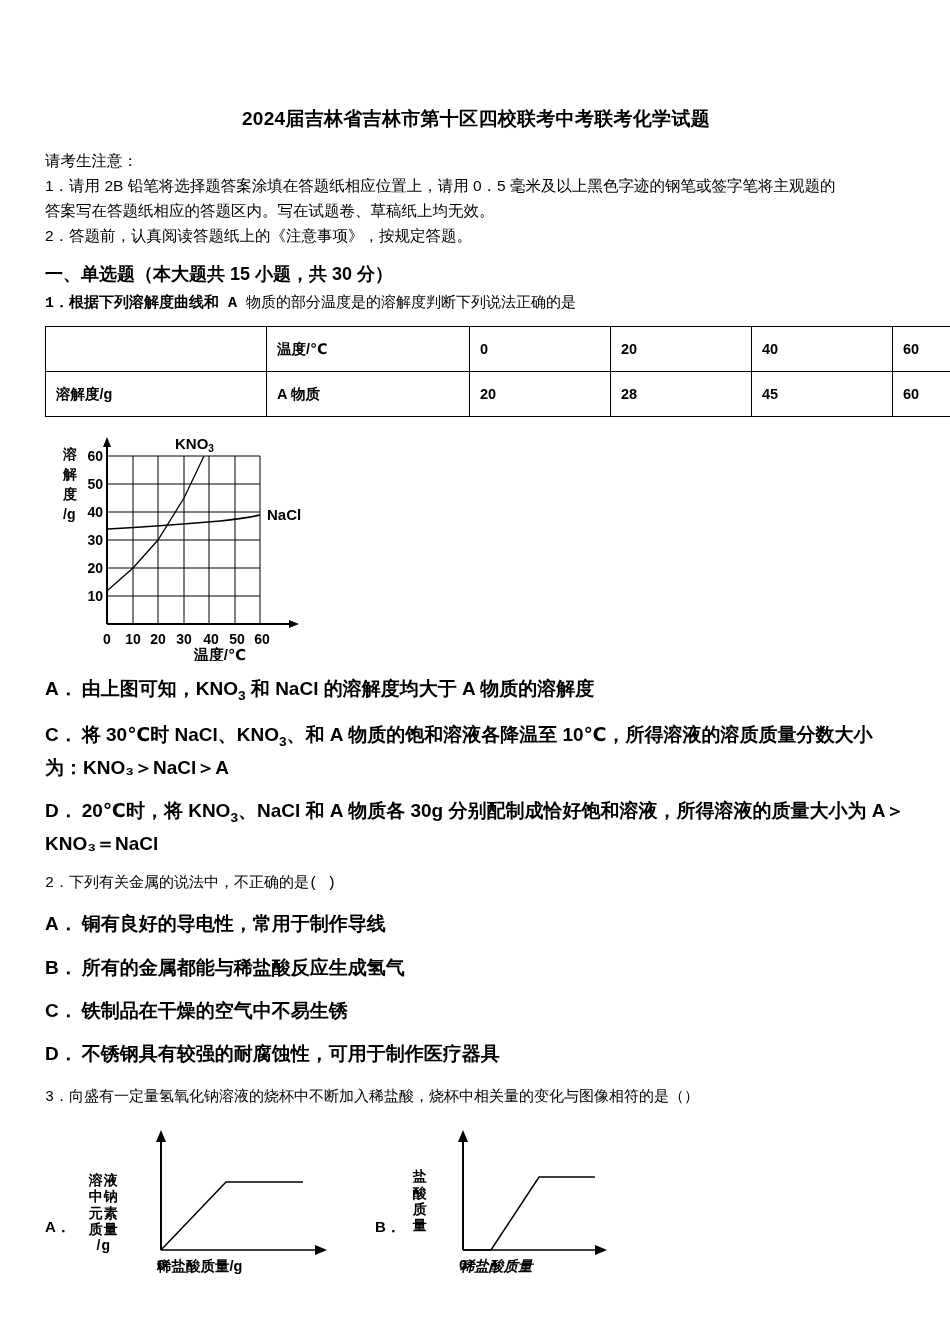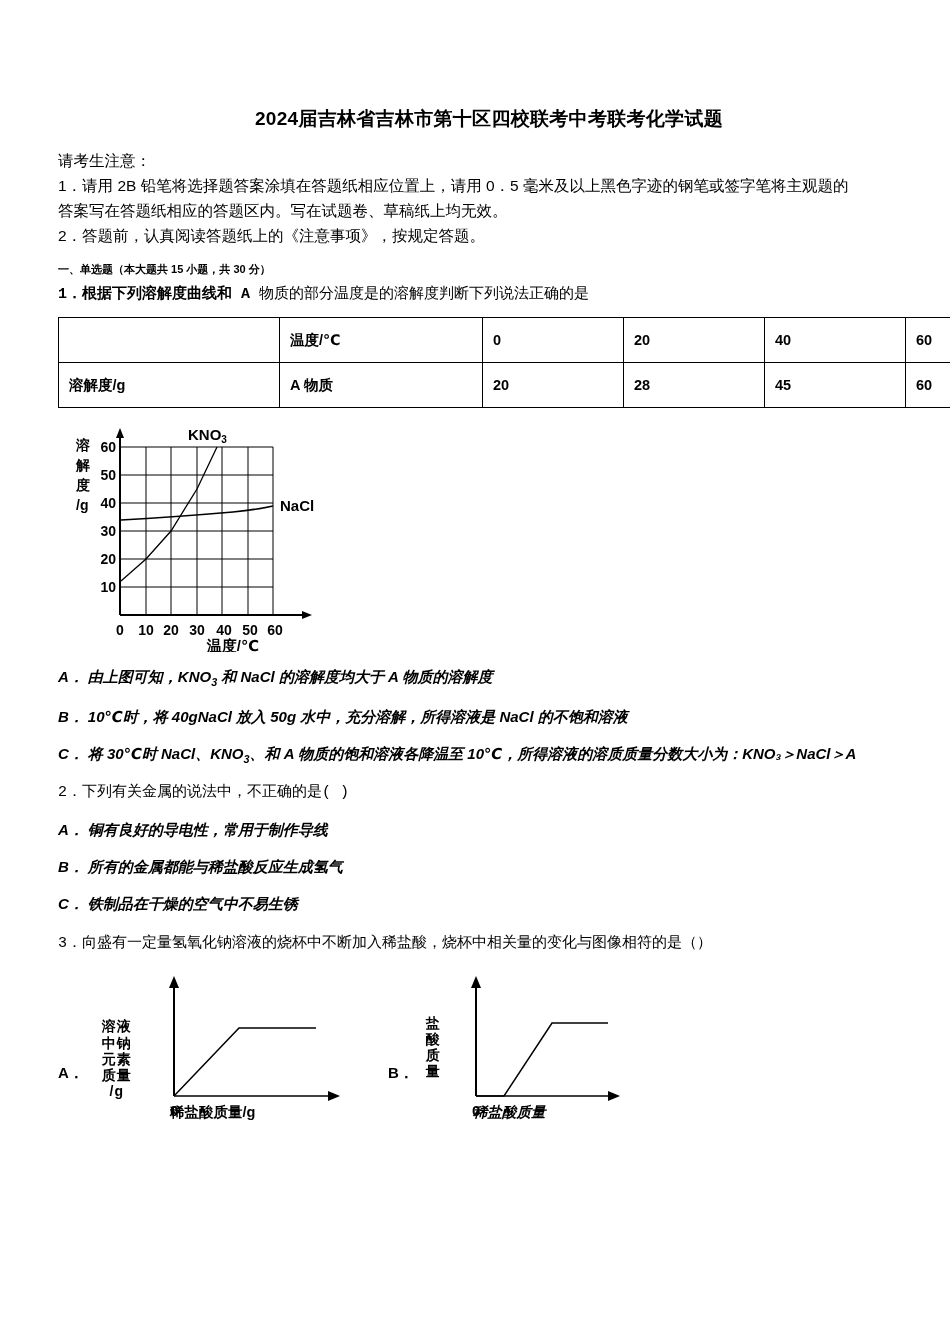--- a/index.html
+++ b/index.html
@@ -17,21 +17,21 @@
   }
   .page {
     position: relative;
     width: 950px;
     height: 1344px;
     padding: 0;
     box-sizing: border-box;
   }
   .content {
     position: absolute;
-    left: 58px;
+    left: 45px;
     top: 106px;
     width: 862px;
   }
 
   
   .doc-title {
     text-align: center;
     font-size: 19px;
     font-weight: bold;
     letter-spacing: 0.3px;
@@ -44,41 +44,40 @@
     font-size: 15.5px;
     font-weight: normal;
     line-height: 1.62;
     margin-bottom: 14px;
     font-family: "Liberation Sans", "DejaVu Sans", sans-serif;
   }
   .notice p { margin: 0; }
 
   
   .section-head {
-    font-size: 11px;
+    font-size: 18px;
     font-weight: bold;
     margin: 14px 0 6px 0;
     font-family: "Liberation Sans", "DejaVu Sans", sans-serif;
   }
 
   
   .q-stem {
     font-size: 15px;
     line-height: 1.6;
     margin: 4px 0 6px 0;
     font-family: Liberation Mono, monospace;
   }
   .q-stem .bold { font-weight: bold; }
   .opt {
-    font-size: 15px;
+    font-size: 19px;
     line-height: 1.6;
     margin: 13px 0;
     font-family: "Liberation Sans", "DejaVu Sans", sans-serif;
     font-weight: bold;
-    font-style: italic;
   }
   .opt .lbl { margin-right: 4px; }
   sub { font-size: 0.72em; }
 
   
   table.sol-table {
     border-collapse: collapse;
     width: 862px;
     margin: 10px 0 14px 0;
     table-layout: fixed;
@@ -242,37 +241,40 @@
         <text x="217" y="213">60</text>
       </g>
       <text class="axis-text" x="175" y="229" font-size="15" text-anchor="middle">温度/℃</text>
     </svg>
   </div>
 
   <div class="opt">
     <span class="lbl">A．</span><span>由上图可知，KNO</span><sub>3</sub><span> 和 NaCl 的溶解度均大于 A 物质的溶解度</span>
   </div>
   <div class="opt">
-    <span class="lbl">B．</span><span>10℃时，将 40gNaCl 放入 50g 水中，充分溶解，所得溶液是 NaCl 的不饱和溶液</span>
-  </div>
-  <div class="opt">
     <span class="lbl">C．</span><span>将 30℃时 NaCl、KNO</span><sub>3</sub><span>、和 A 物质的饱和溶液各降温至 10℃，所得溶液的溶质质量分数大小为：KNO₃＞NaCl＞A</span>
+  </div>
+  <div class="opt">
+    <span class="lbl">D．</span><span>20℃时，将 KNO</span><sub>3</sub><span>、NaCl 和 A 物质各 30g 分别配制成恰好饱和溶液，所得溶液的质量大小为 A＞KNO₃＝NaCl</span>
   </div>
 
   <div class="q-stem">
     <span>2．</span><span>下列有关金属的说法中，不正确的是( )</span>
   </div>
   <div class="opt">
     <span class="lbl">A．</span><span>铜有良好的导电性，常用于制作导线</span>
   </div>
   <div class="opt">
     <span class="lbl">B．</span><span>所有的金属都能与稀盐酸反应生成氢气</span>
   </div>
   <div class="opt">
     <span class="lbl">C．</span><span>铁制品在干燥的空气中不易生锈</span>
+  </div>
+  <div class="opt">
+    <span class="lbl">D．</span><span>不锈钢具有较强的耐腐蚀性，可用于制作医疗器具</span>
   </div>
 
   <div class="q-stem" style="margin-top:16px;">
     <span>3．</span><span>向盛有一定量氢氧化钠溶液的烧杯中不断加入稀盐酸，烧杯中相关量的变化与图像相符的是（）</span>
   </div>
 
   <div class="fig-row">
 
     <div class="fig-cell" style="width:330px;">
       <span class="optlabel">A．</span>

